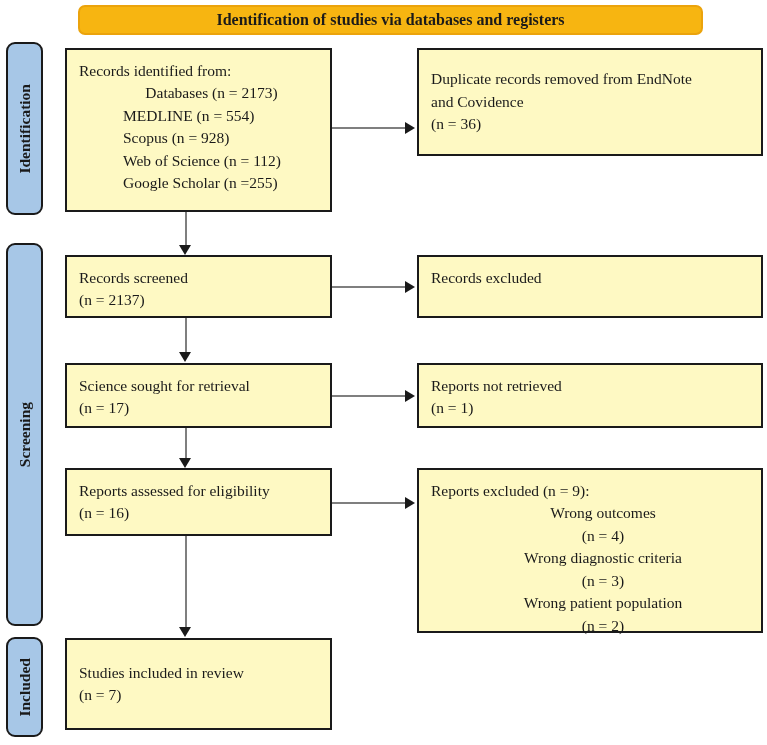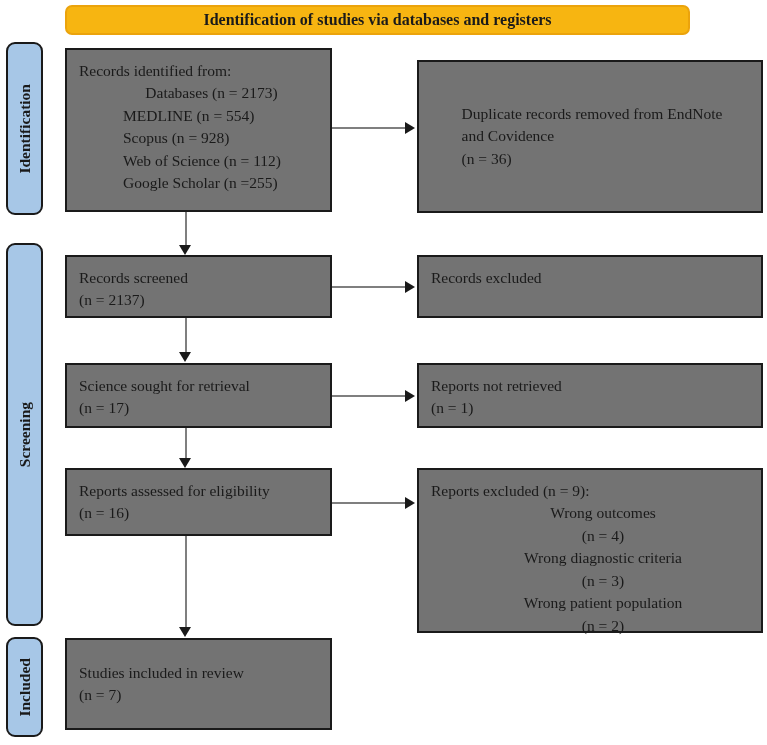--- a/index.html
+++ b/index.html
@@ -12,21 +12,21 @@
   html,body{margin:0;padding:0;background:#ffffff;}
   #canvas{
     position:relative;
     width:767px;height:745px;
     background:#ffffff;
     font-family:"Liberation Serif","DejaVu Serif",serif;
     color:var(--ink);
     overflow:hidden;
   }
   .banner{
-    position:absolute;left:65px;top:5px;width:625px;height:30px;
+    position:absolute;left:78px;top:5px;width:625px;height:30px;
     background:var(--banner-fill);
     border:2px solid var(--banner-border);
     border-radius:7px;
     display:flex;align-items:center;justify-content:center;
     font-weight:bold;font-size:16px;
     box-sizing:border-box;
   }
   .stage{
     position:absolute;left:6px;width:37px;
     background:var(--stage-fill);
@@ -37,21 +37,21 @@
   }
   .stage span{
     writing-mode:vertical-rl;
     transform:rotate(180deg);
     font-weight:bold;font-size:15.5px;
     white-space:nowrap;
   }
   .box{
     position:absolute;
     border:2px solid var(--ink);
-    background:#737373;
+    background:#fef9c3;
     box-sizing:border-box;
     font-size:15.5px;
     line-height:1.45;
   }
   .box.leftcol{left:65px;width:267px;}
   .box.rightcol{left:417px;width:346px;}
   .box .pad{padding:10px 8px 8px 12px;}
   .box.vcenter{display:flex;align-items:center;}
   .box.vcenter .pad{padding-top:0;padding-bottom:0;}
   .line{white-space:nowrap;}
@@ -124,21 +124,21 @@
     </div>
   </div>
 
   <div class="box leftcol vcenter" style="top:638px;height:92px;">
     <div class="pad">
       <div class="line ind0">Studies included in review</div>
       <div class="line ind0">(n = 7)</div>
     </div>
   </div>
 
-  <div class="box rightcol vcenter" style="top:60px;height:153px;justify-content:center;">
+  <div class="box rightcol vcenter" style="top:48px;height:108px;">
     <div class="pad">
       <div class="line ind0">Duplicate records removed from EndNote</div>
       <div class="line ind0">and Covidence</div>
       <div class="line ind0">(n = 36)</div>
     </div>
   </div>
 
   <div class="box rightcol" style="top:255px;height:63px;">
     <div class="pad">
       <div class="line ind0">Records excluded</div>

